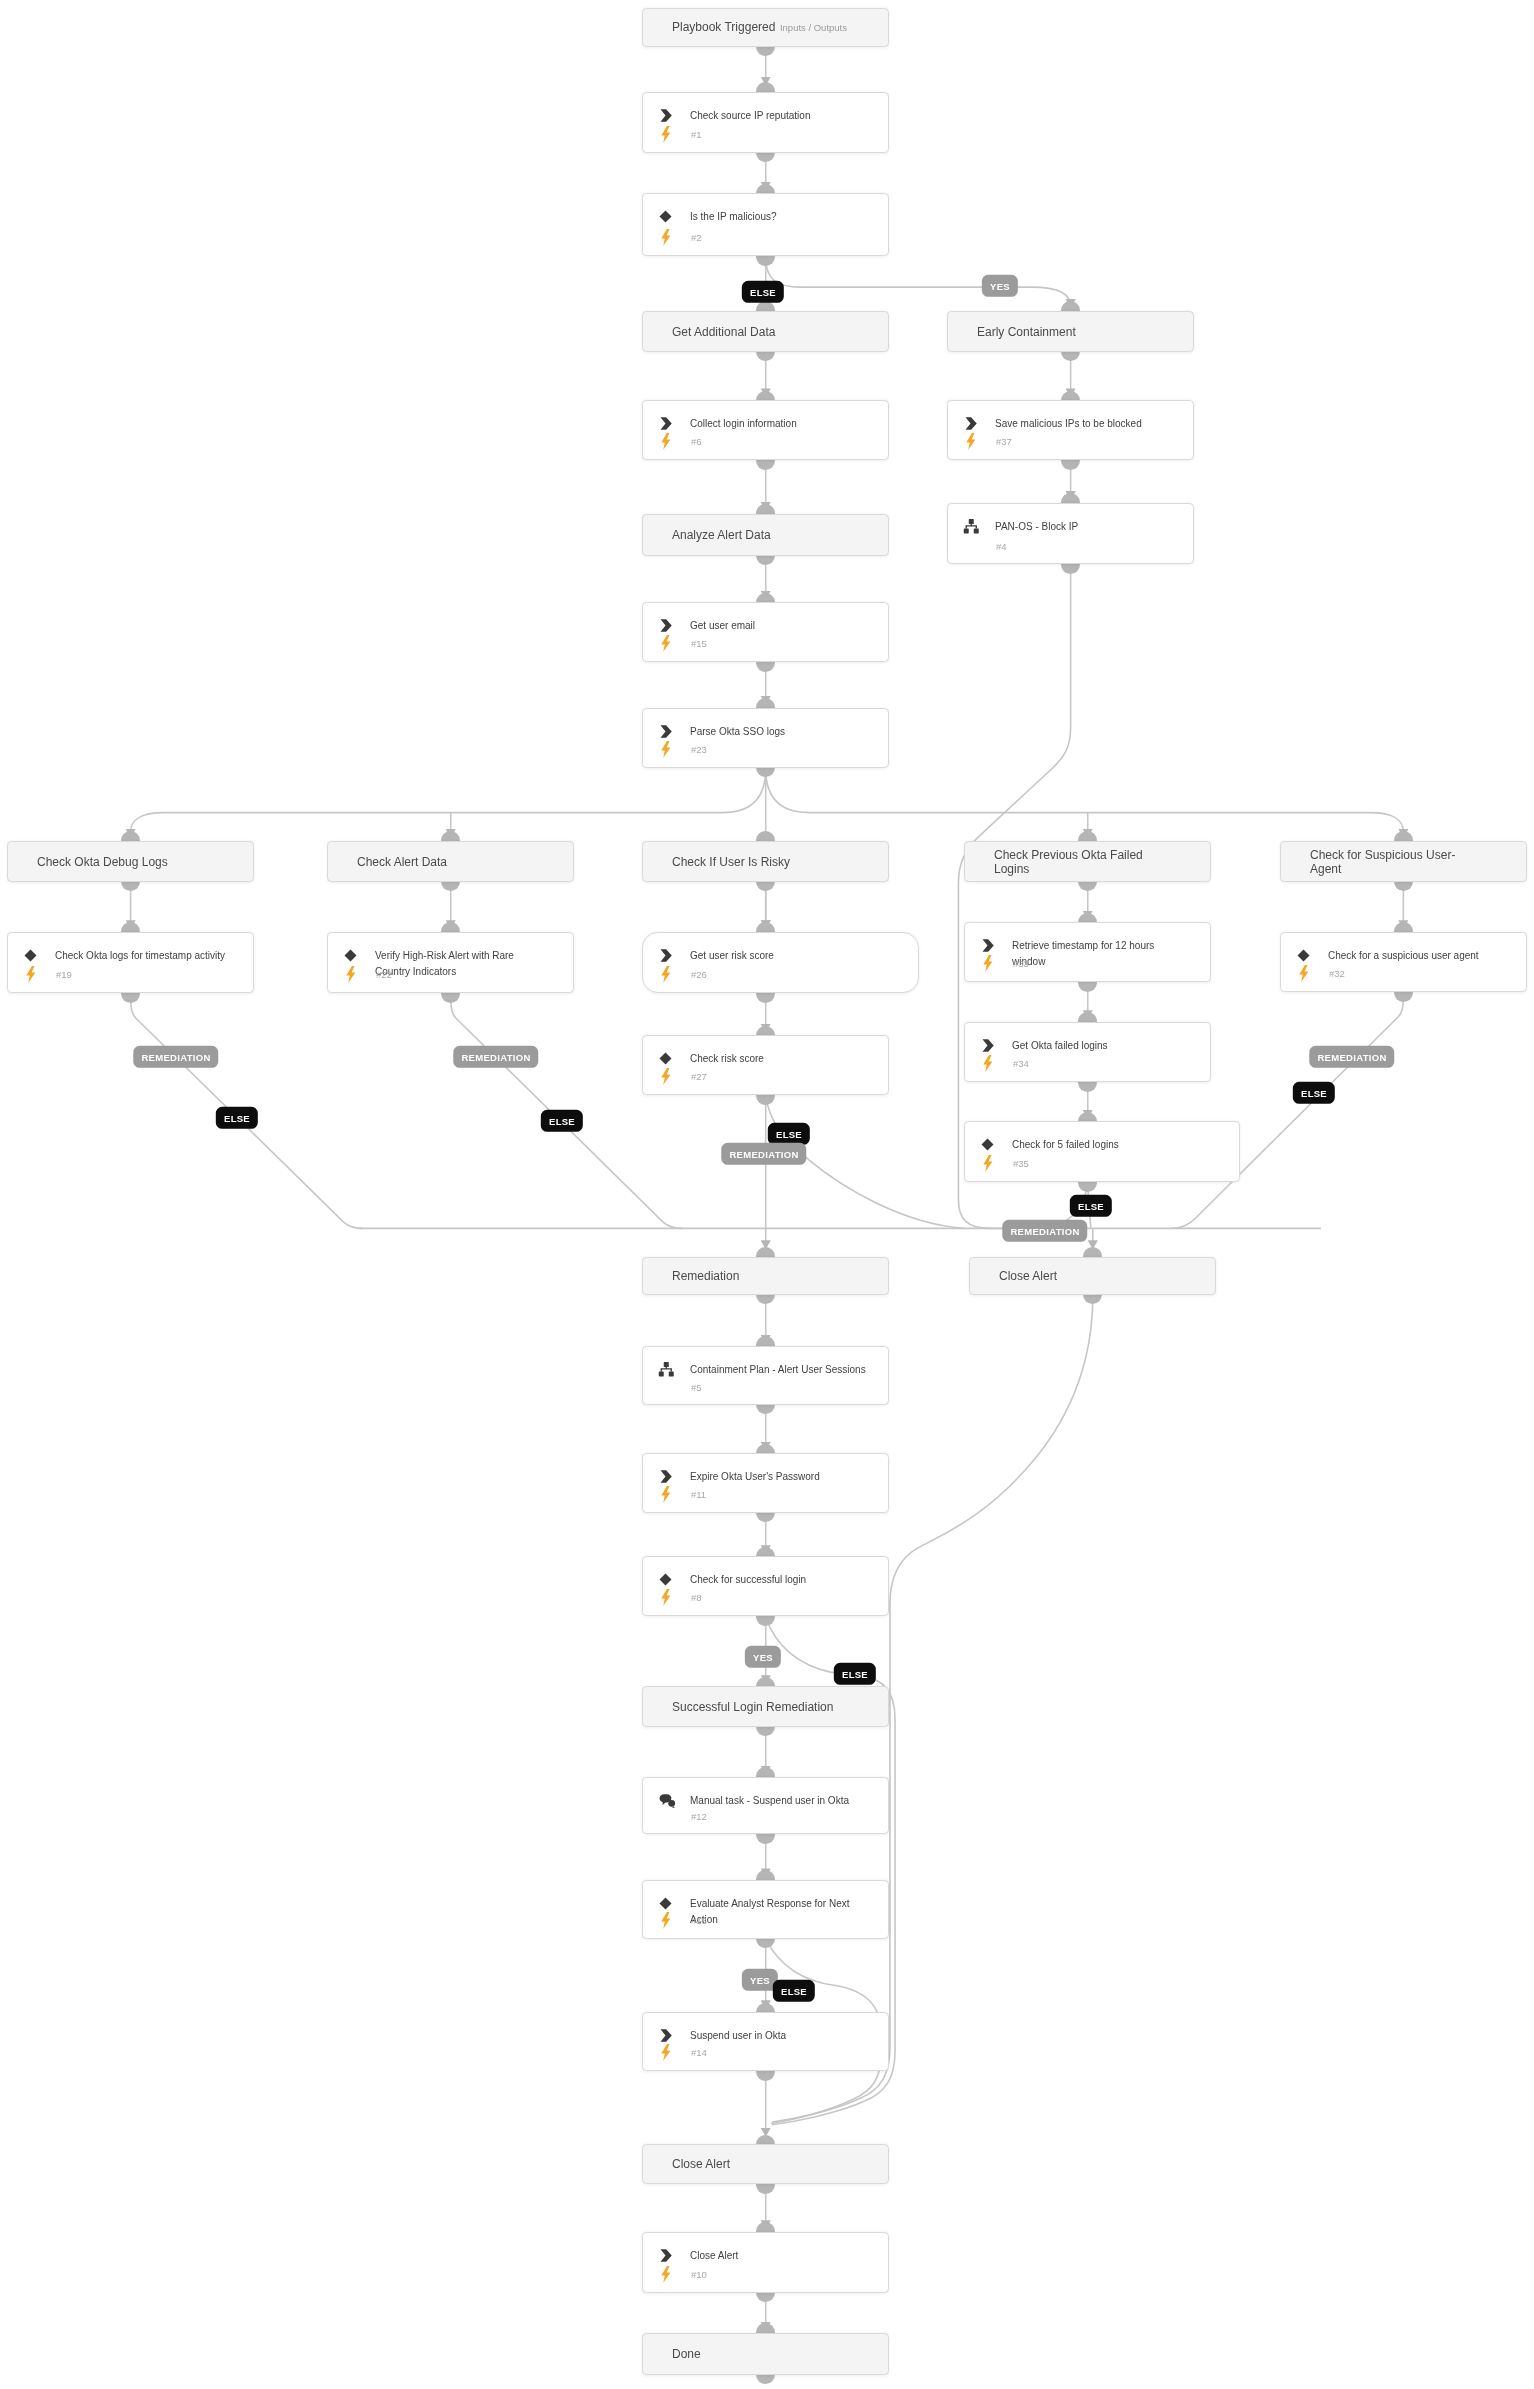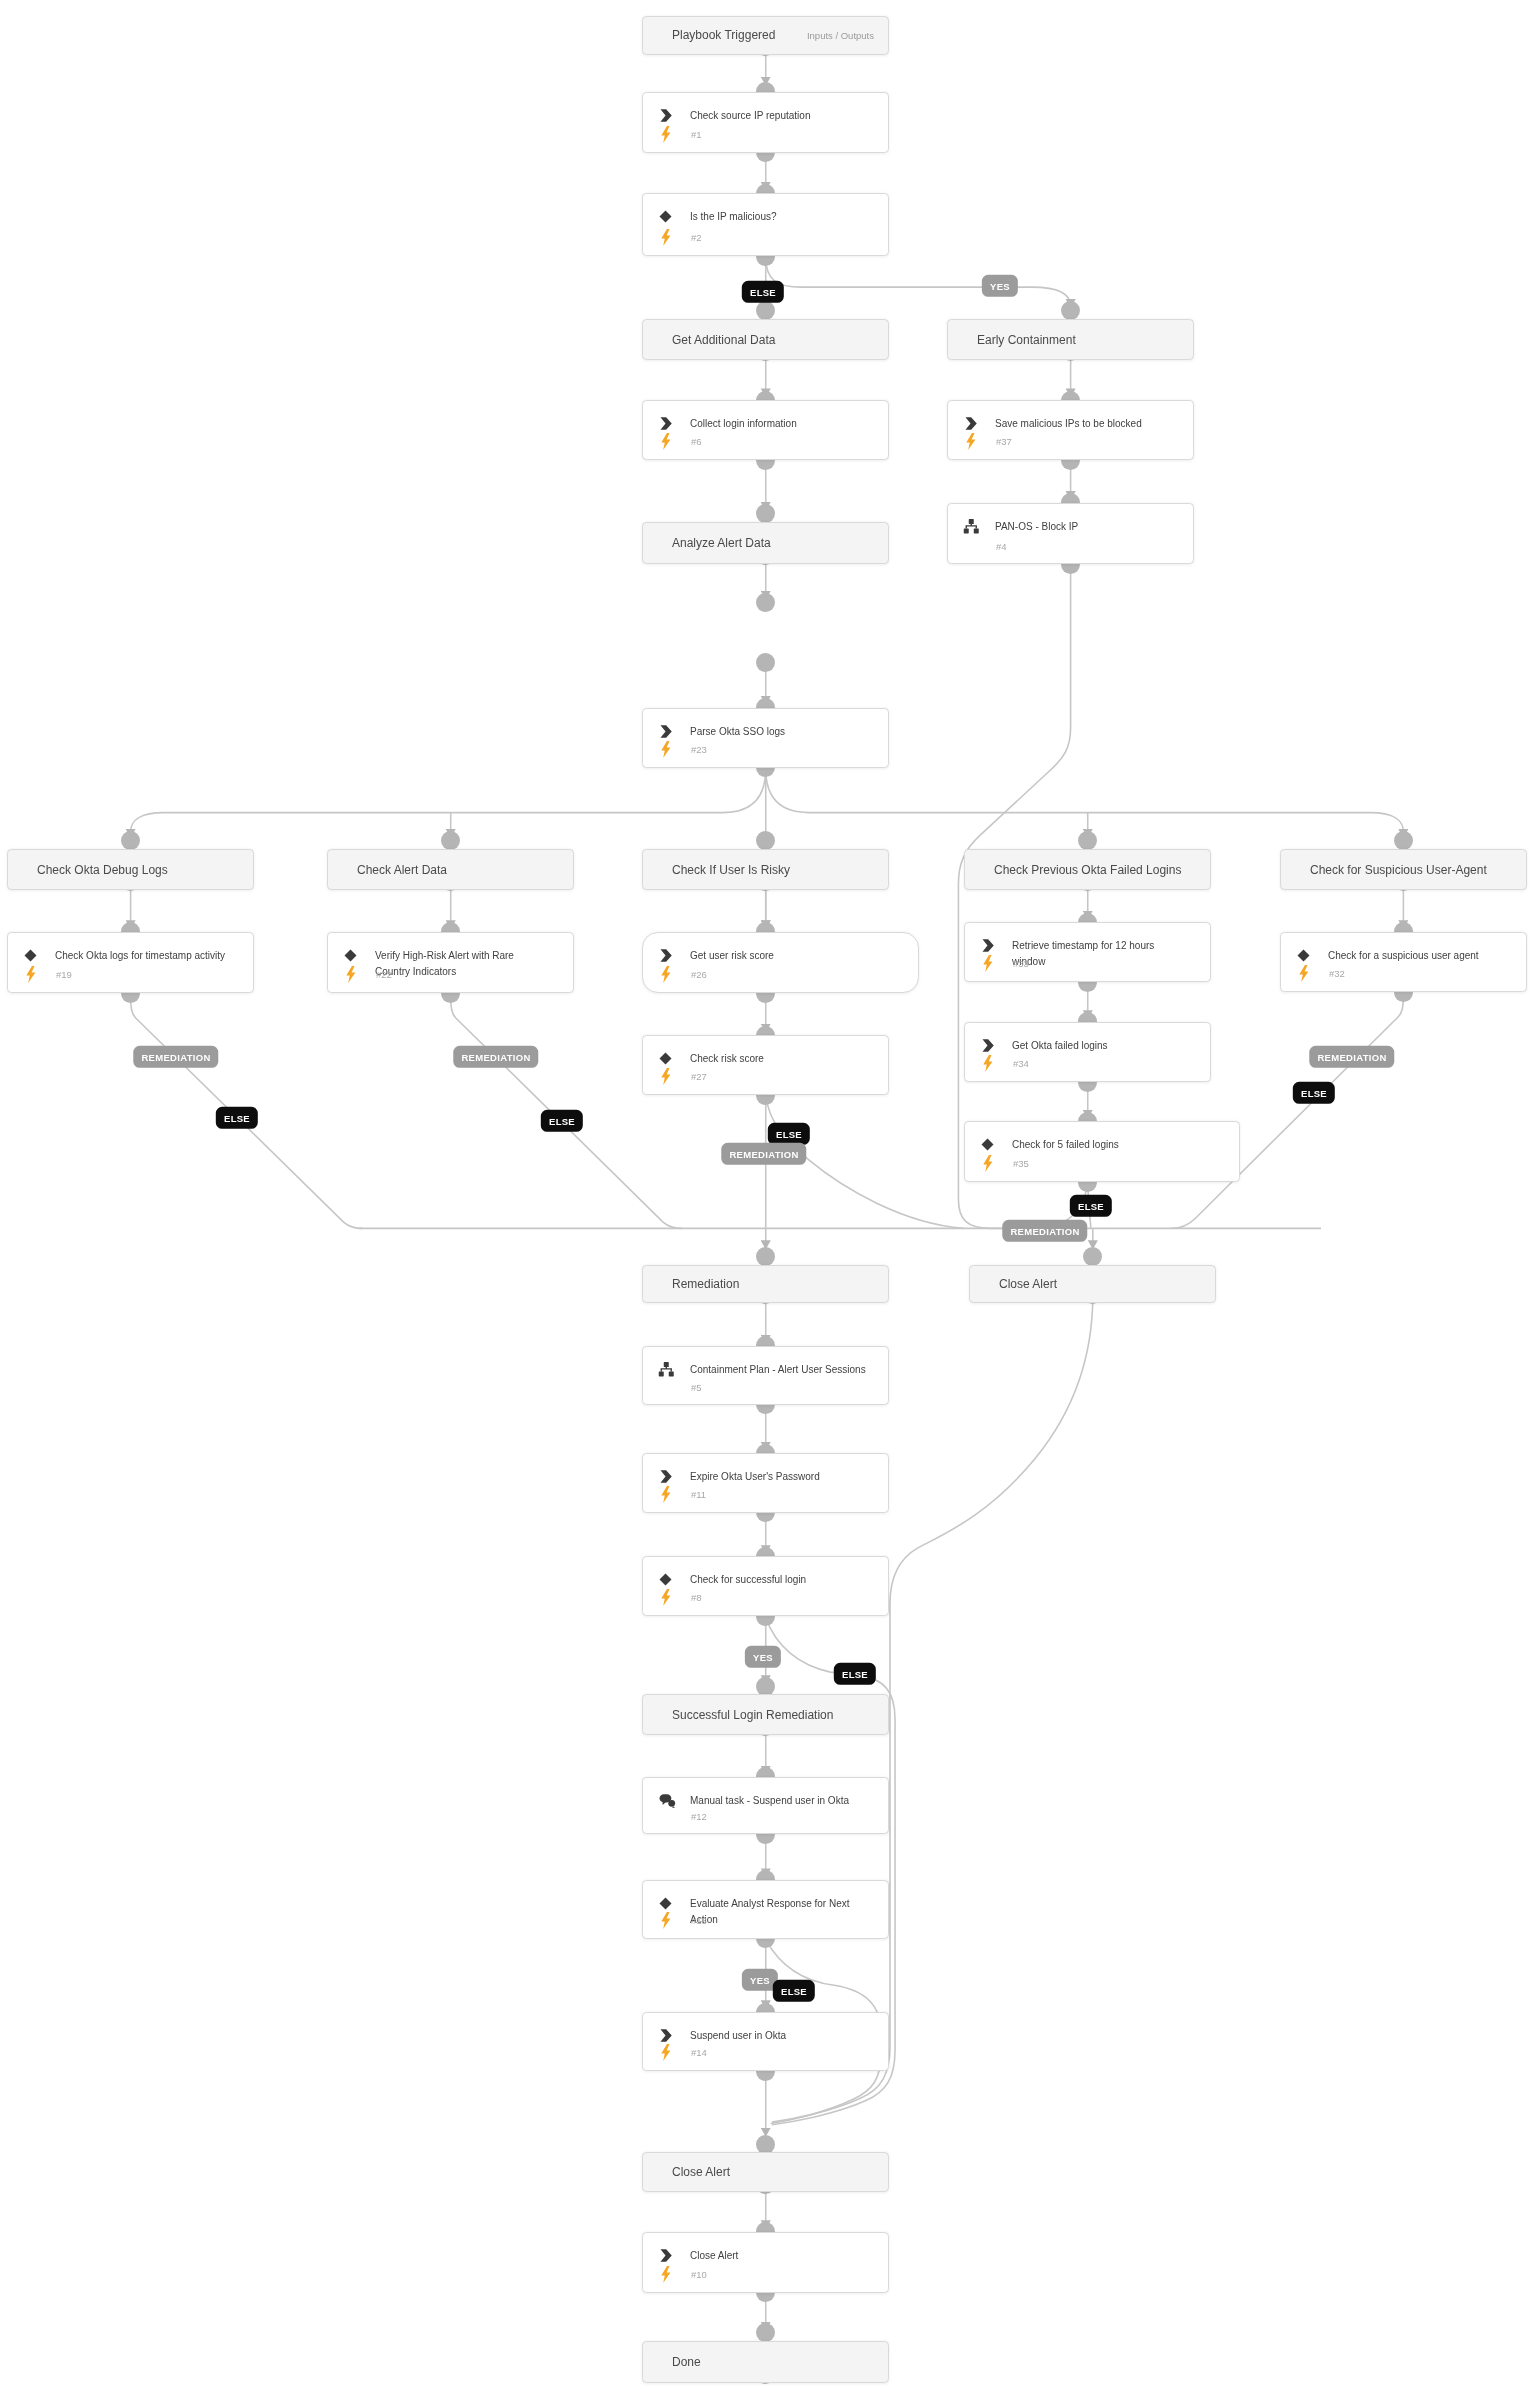--- a/index.html
+++ b/index.html
@@ -4,21 +4,21 @@
 <style>
   html,body{margin:0;padding:0;background:#ffffff;}
   #stage{position:relative;width:1534px;height:2389px;background:#ffffff;overflow:hidden;
          font-family:"Liberation Sans", sans-serif;}
   #edges-svg{position:absolute;left:0;top:0;z-index:0;}
   .edge{fill:none;stroke:var(--line,#c6c6c6);stroke-width:2.5px;}
   .nub{position:absolute;width:19px;height:19px;border-radius:50%;background:#b5b5b5;z-index:1;}
   .node{position:absolute;box-sizing:border-box;background:#ffffff;border:1.3px solid #d9d9d9;
         border-radius:4.4px;box-shadow:0 0.6px 3.2px rgba(0,0,0,0.07);z-index:2;}
   .node.section,.node.trigger{background:var(--section-bg,#f4f4f4);display:flex;align-items:center;
-        padding:0 14px 0 29px;font-size:12px;color:#4a4a4a;margin-top:8px;}
+        padding:0 41px 0 29px;font-size:12px;color:#4a4a4a;}
   .trigger-right{margin-left:auto;font-size:9.5px;color:#9b9b9b;}
   .task-icon{position:absolute;left:15px;top:15px;width:16.5px;height:16.5px;}
   .task-title{position:absolute;left:47px;top:14.6px;right:21.6px;font-size:10px;line-height:16px;color:#404040;}
   .bolt-icon{position:absolute;left:17px;bottom:9px;width:11.4px;height:17px;}
   .task-num{position:absolute;left:48px;bottom:12px;font-size:9.5px;color:#a8a8a8;}
   .node.playbook .task-num,.node.manual .task-num{bottom:10.8px;}
   .badge{position:absolute;transform:translate(-50%,-50%);z-index:3;color:#ffffff;
          font-size:9.5px;font-weight:bold;letter-spacing:0.3px;padding:5.7px 8.2px;border-radius:6.3px;white-space:nowrap;}
   .badge.dark{background:var(--badge-dark,#0d0d0d);}
   .badge.gray{background:var(--badge-gray,#9b9b9b);}
@@ -157,20 +157,30 @@
           <rect x="9" y="0" width="8" height="8" rx="1" fill="#3a3a3a"></rect>
           <rect x="1" y="15" width="8" height="8" rx="1" fill="#3a3a3a"></rect>
           <rect x="17" y="15" width="8" height="8" rx="1" fill="#3a3a3a"></rect>
           <path d="M13 8 v3 M5 15 v-4 h16 v4" stroke="#3a3a3a" stroke-width="2.2" fill="none"></path>
         </svg></span>
       <div class="task-title">PAN-OS - Block IP</div>
       <span class="task-num">#4</span>
     </div>
     <div class="nub" style="left: 756px; top: 593px;"></div>
     <div class="nub" style="left: 756px; top: 653px;"></div>
+    <div class="node task" style="left: 642px; top: 602px; width: 247px; height: 60px;">
+      <span class="task-icon"><svg width="15" height="15" viewBox="0 0 24 24">
+          <path d="M4 2 L13 2 L22 12 L13 22 L4 22 L12 12 Z" fill="#3a3a3a"></path>
+        </svg></span>
+      <div class="task-title">Get user email</div>
+      <span class="bolt-icon"><svg width="11.4" height="17" viewBox="0 0 18 27">
+          <path d="M11 0 L2 15 h5.5 L5 27 L16.5 10.5 h-6 L15 0 z" fill="#F5A623"></path>
+        </svg></span>
+      <span class="task-num">#15</span>
+    </div>
     <div class="nub" style="left: 756px; top: 698px;"></div>
     <div class="nub" style="left: 756px; top: 758px;"></div>
     <div class="node task" style="left: 642px; top: 708px; width: 247px; height: 60px;">
       <span class="task-icon"><svg width="15" height="15" viewBox="0 0 24 24">
           <path d="M4 2 L13 2 L22 12 L13 22 L4 22 L12 12 Z" fill="#3a3a3a"></path>
         </svg></span>
       <div class="task-title">Parse Okta SSO logs</div>
       <span class="bolt-icon"><svg width="11.4" height="17" viewBox="0 0 18 27">
           <path d="M11 0 L2 15 h5.5 L5 27 L16.5 10.5 h-6 L15 0 z" fill="#F5A623"></path>
         </svg></span>

